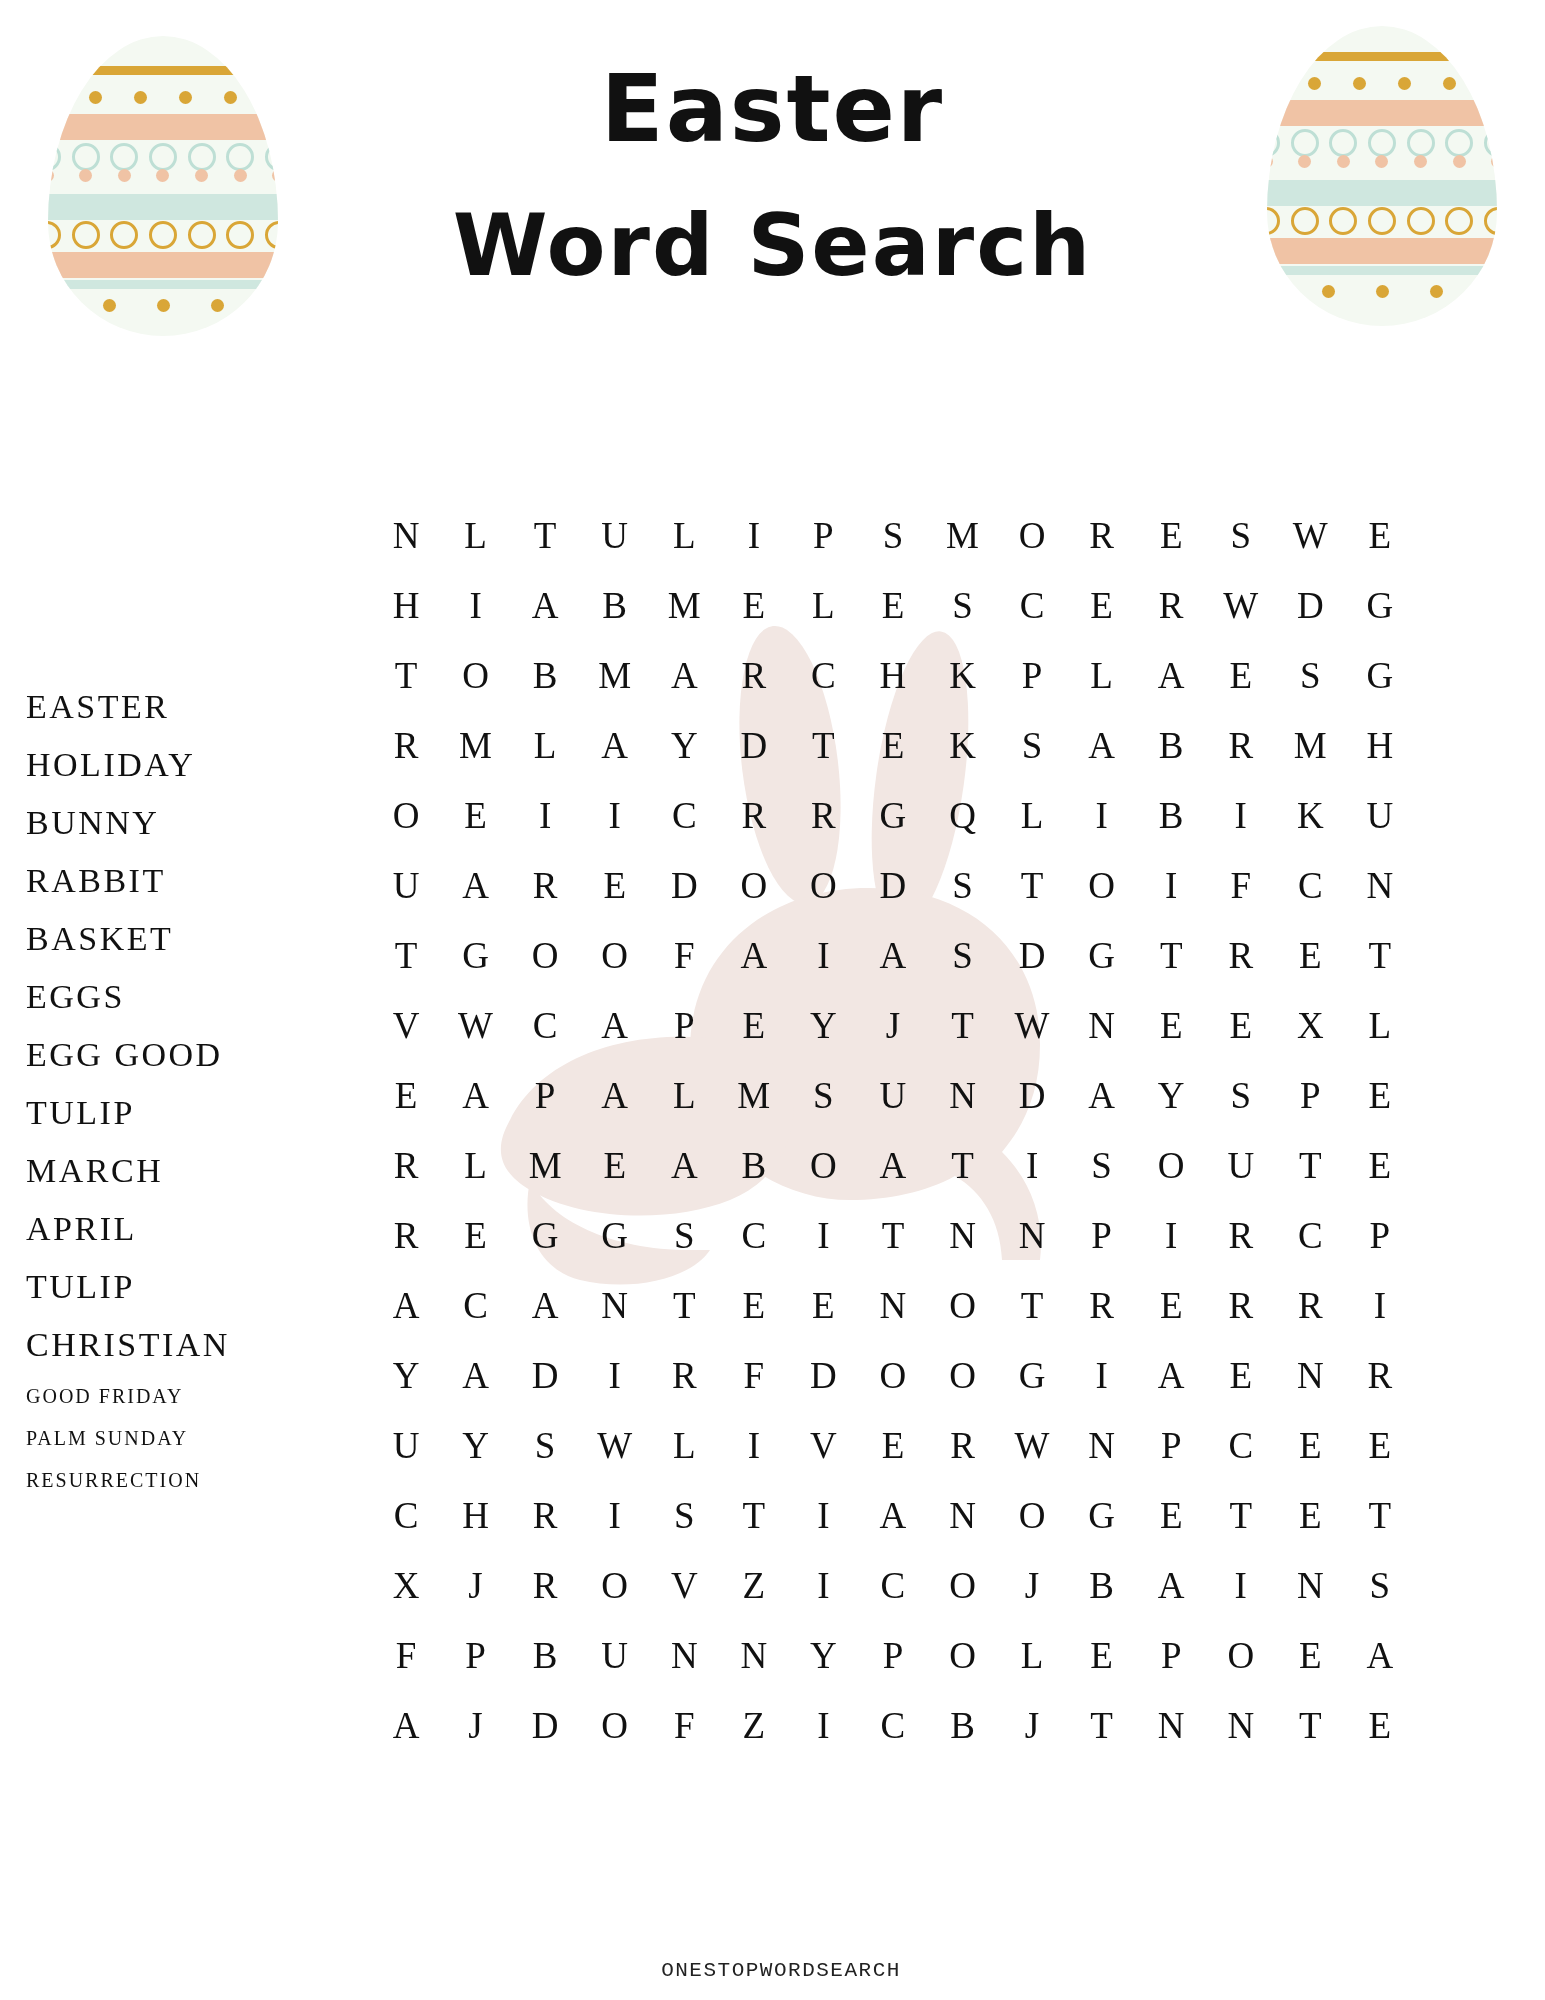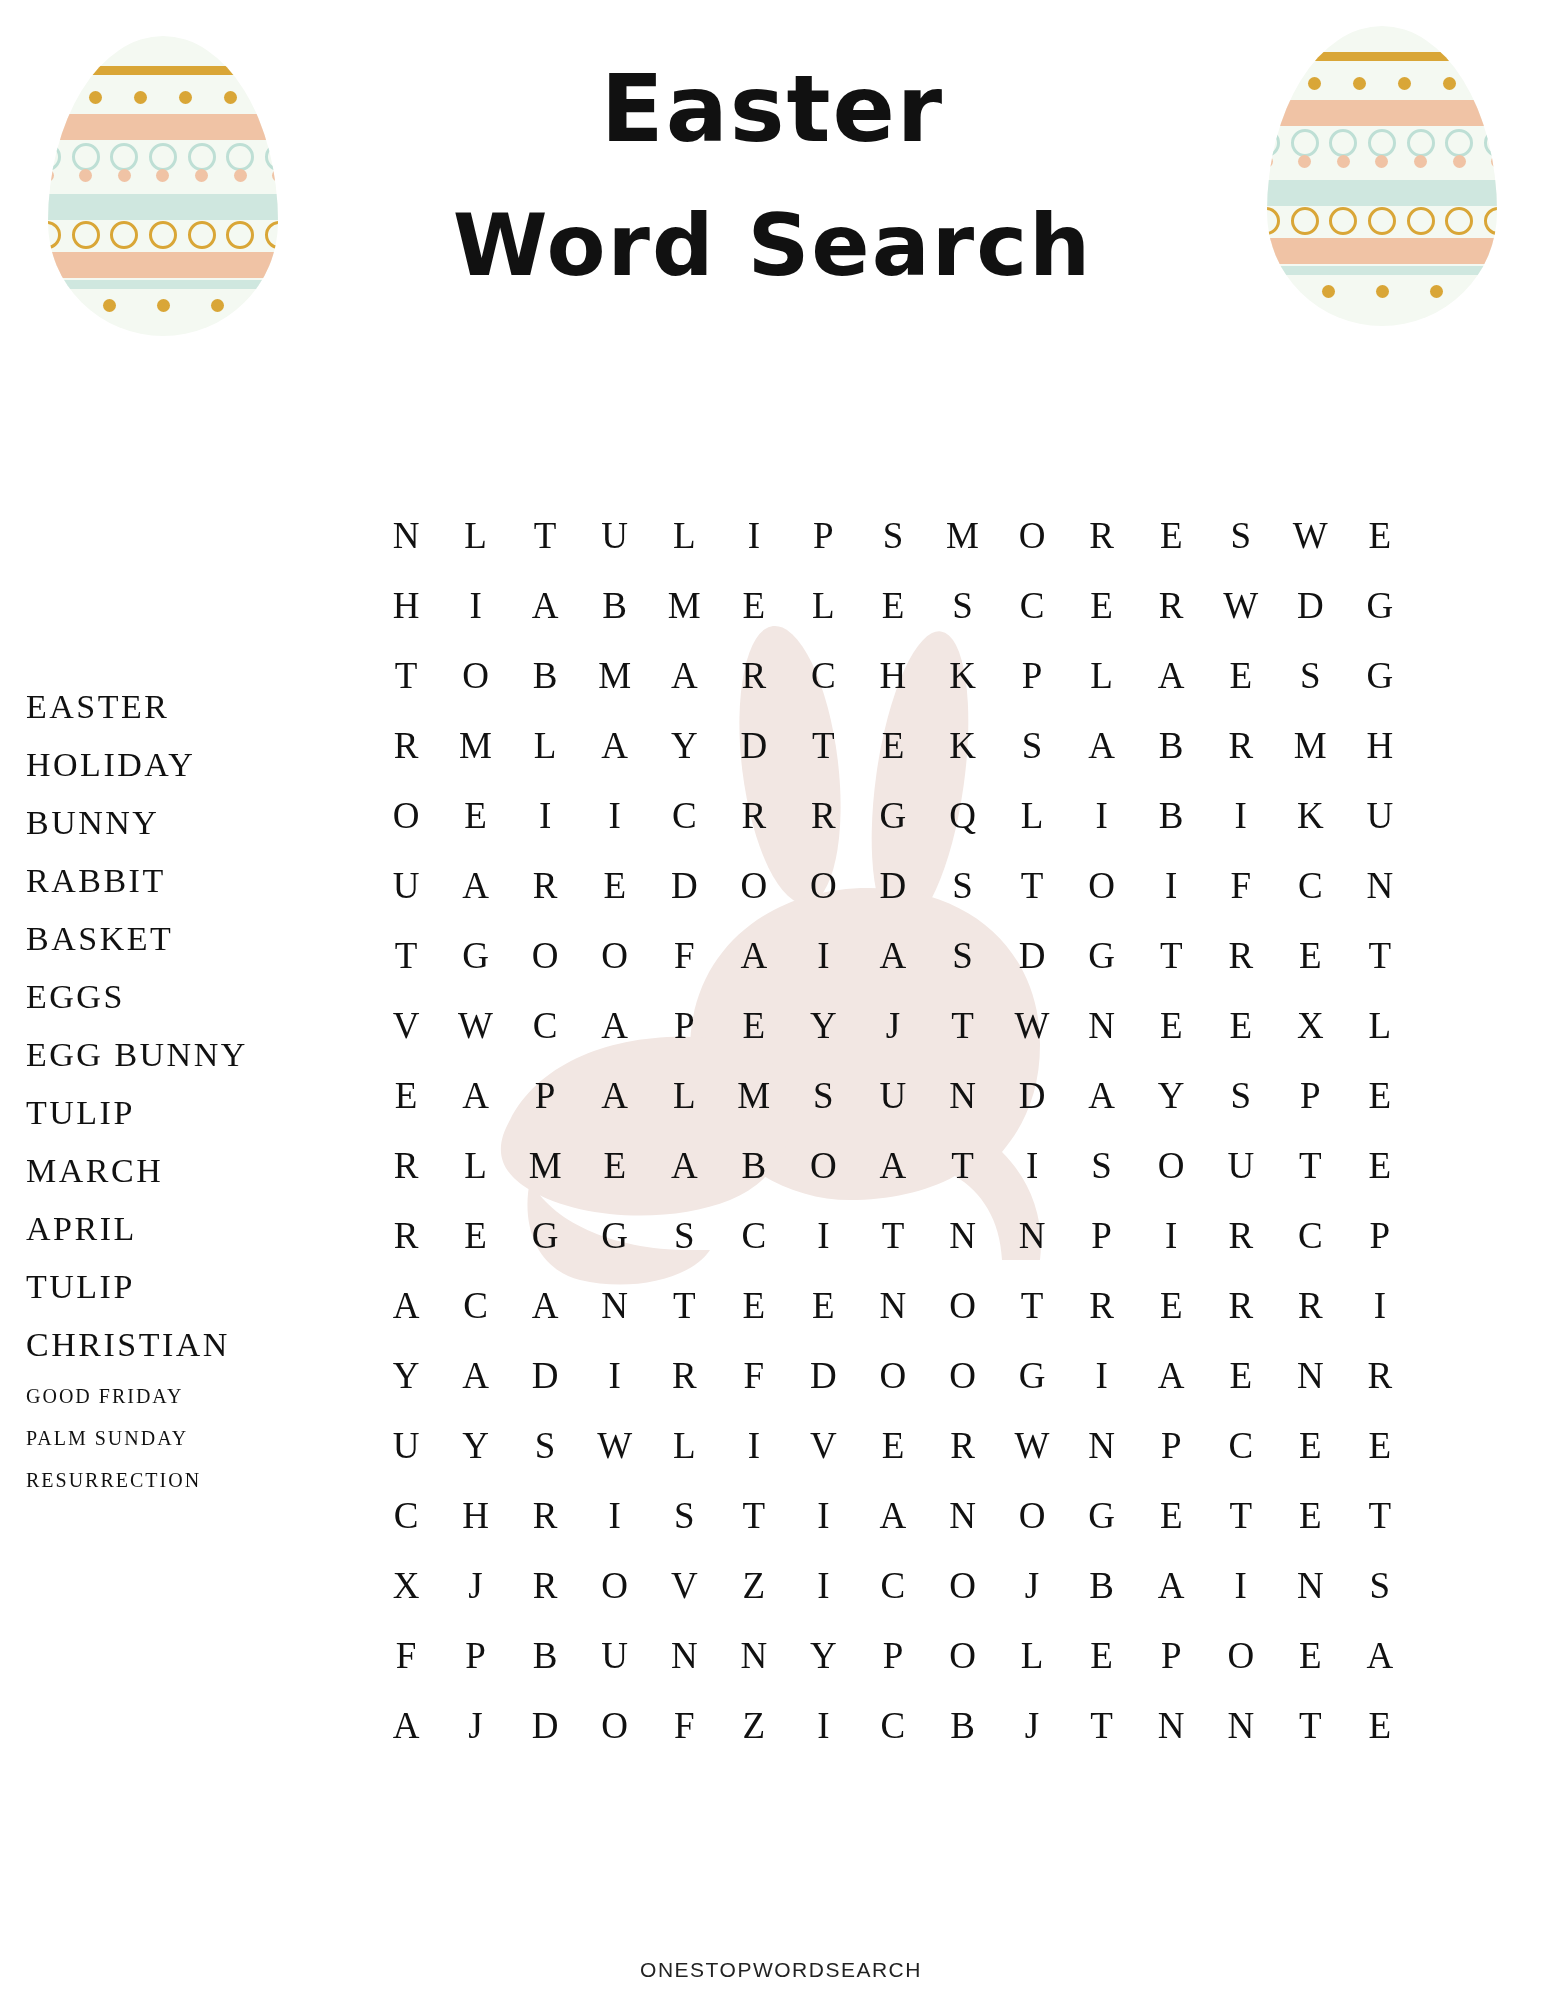--- a/index.html
+++ b/index.html
@@ -148,21 +148,21 @@
     color: #111111;
     line-height: 1;
   }
 
   
   .footer {
     position: absolute;
     left: 17px; right: 0;
     bottom: 18px;
     text-align: center;
-    font-family: Liberation Sans, sans-serif;
+    font-family: Liberation Mono, monospace;
     font-size: 21px;
     letter-spacing: 1.5px;
     color: #222222;
     z-index: 2;
   }
 </style>
 </head>
 <body>
 
 <div class="page">
@@ -282,21 +282,21 @@
     </g>
   </svg>
 
   <div class="wordlist">
     <div class="word">EASTER</div>
     <div class="word">HOLIDAY</div>
     <div class="word">BUNNY</div>
     <div class="word">RABBIT</div>
     <div class="word">BASKET</div>
     <div class="word">EGGS</div>
-    <div class="word">EGG BUNNY</div>
+    <div class="word">EGG GOOD</div>
     <div class="word">TULIP</div>
     <div class="word">MARCH</div>
     <div class="word">APRIL</div>
     <div class="word">TULIP</div>
     <div class="word">CHRISTIAN</div>
     <div class="word sm">GOOD FRIDAY</div>
     <div class="word sm">PALM SUNDAY</div>
     <div class="word sm">RESURRECTION</div>
   </div>
 

